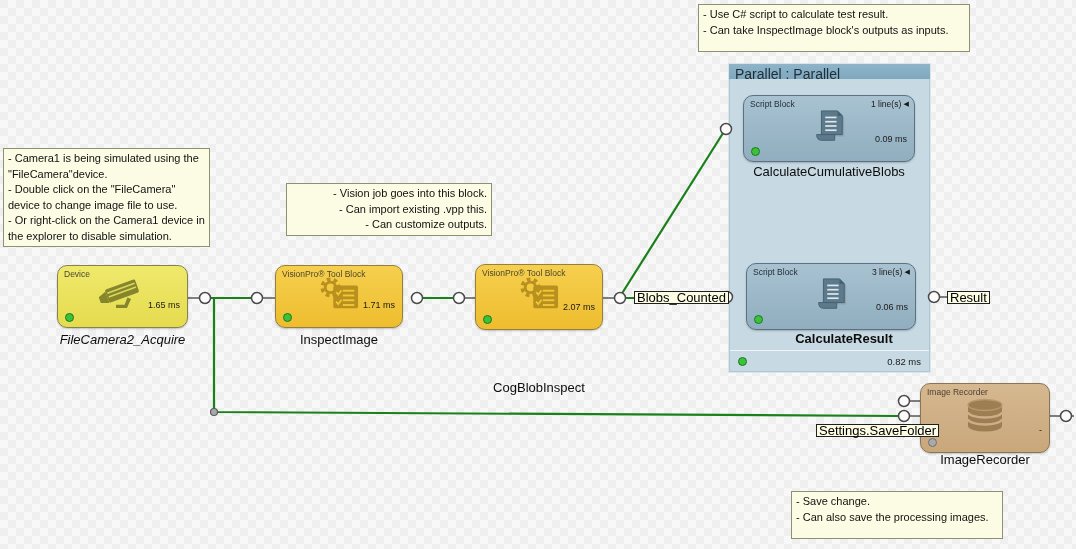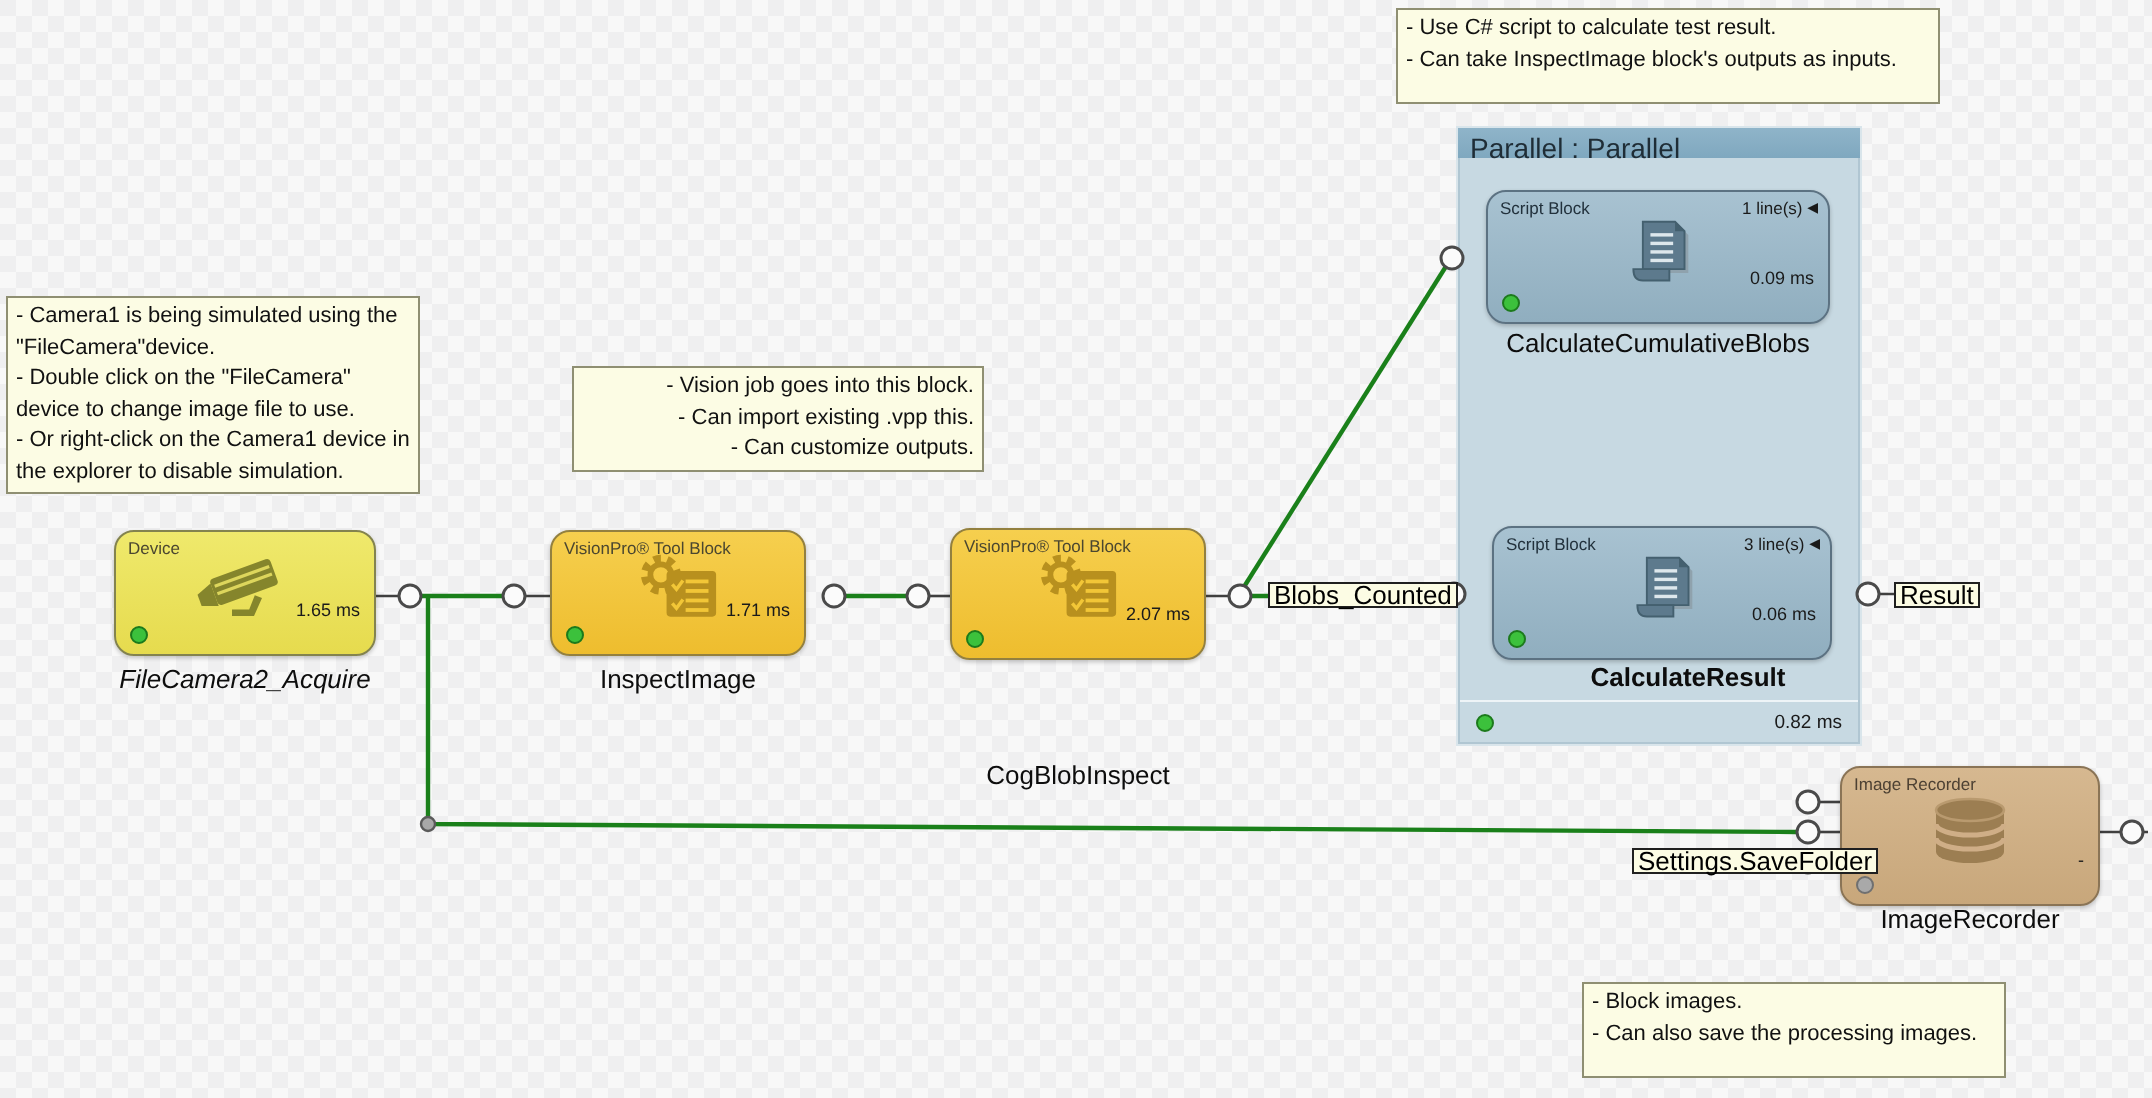--- a/index.html
+++ b/index.html
@@ -83,21 +83,21 @@
   <div class="note" style="left:286px;top:183px;width:206px;min-height:47px;text-align:right;">
     <div>- Vision job goes into this block.</div>
     <div>- Can import existing .vpp this.</div>
     <div>- Can customize outputs.</div>
   </div>
   <div class="note" style="left:698px;top:4px;width:272px;min-height:48px;">
     <div>- Use C# script to calculate test result.</div>
     <div>- Can take InspectImage block's outputs as inputs.</div>
   </div>
   <div class="note" style="left:791px;top:491px;width:212px;min-height:48px;">
-    <div>- Block images.</div>
+    <div>- Save change.</div>
     <div>- Can also save the processing images.</div>
   </div>
 
   <div class="block b-yellow" style="left:57px;top:265px;width:131px;height:63px;">
     <div class="bheader">Device</div>
     <div class="bicon">
       <svg width="58" height="40" viewBox="0 0 58 40">
         <g fill="#85852c">
           <g transform="rotate(-20 28 16)">
             <rect x="12" y="9" width="32" height="14" rx="2"></rect>

